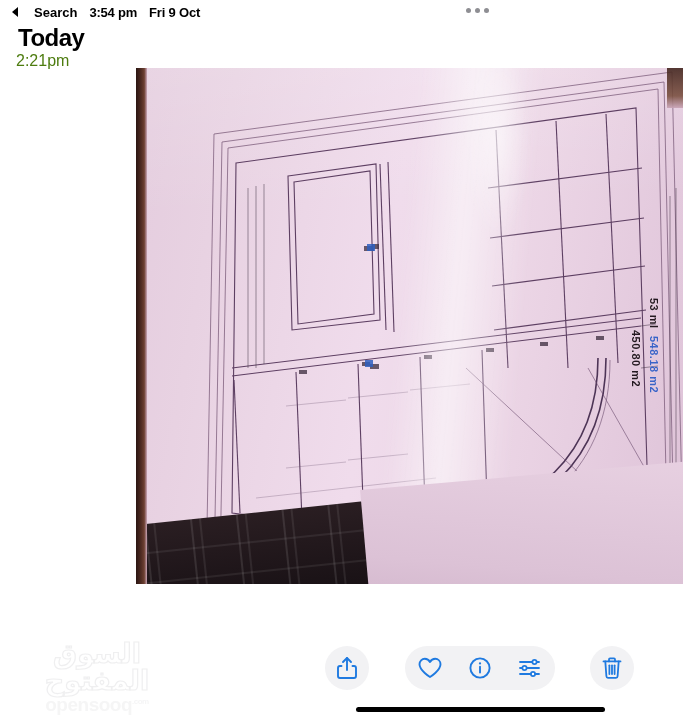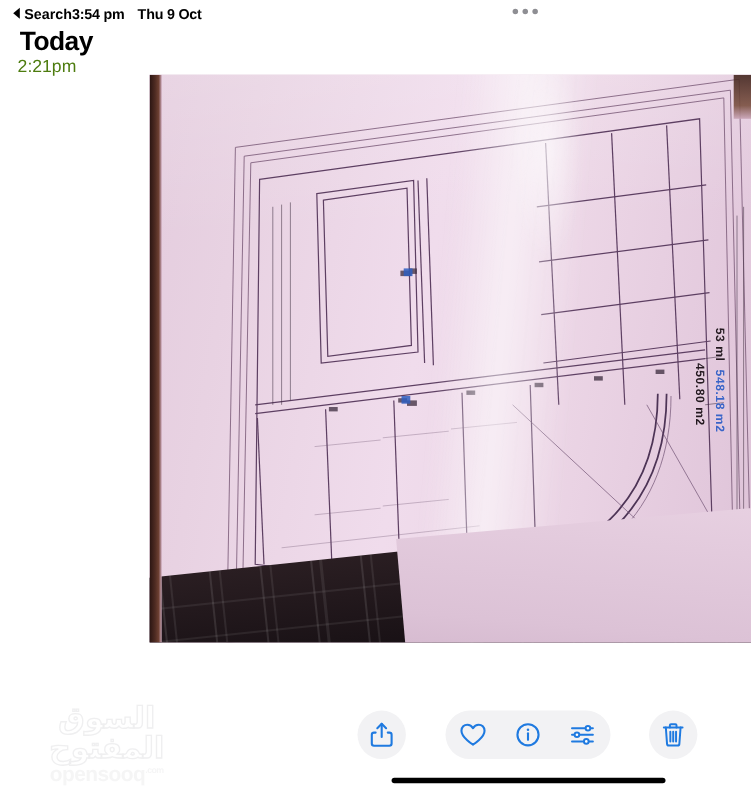--- a/index.html
+++ b/index.html
@@ -10,31 +10,31 @@
     overflow:hidden;
     position:relative;
     -webkit-font-smoothing:antialiased;
   }
   
   .statusbar{
     position:absolute;left:0;top:0;width:683px;height:24px;
     display:flex;align-items:center;
   }
   .back-chip{
-    display:flex;align-items:center;gap:4px;
+    display:flex;align-items:center;gap:16px;
     margin-left:12px;font-size:13px;font-weight:bold;color:#000;
   }
   .back-tri{
     width:0;height:0;
     border-top:5px solid transparent;
     border-bottom:5px solid transparent;
     border-right:6px solid #000;
     display:inline-block;
   }
-  .sb-time{margin-left:0;font-size:13px;font-weight:bold;color:#000;letter-spacing:-0.2px;}
+  .sb-time{margin-left:12px;font-size:13px;font-weight:bold;color:#000;letter-spacing:-0.2px;}
   .sb-date{margin-left:12px;font-size:13px;font-weight:bold;color:#000;letter-spacing:-0.2px;}
   .sb-dots{
     position:absolute;left:466px;top:8px;
     display:flex;gap:4px;align-items:center;
   }
   .sb-dots i{width:5px;height:5px;border-radius:50%;background:#8e8e93;display:block;}
 
   
   .title{
     position:absolute;left:18px;top:24px;
@@ -146,21 +146,21 @@
 </style>
 </head>
 <body>
 
 <div class="statusbar">
   <div class="back-chip">
     <span class="back-tri"></span>
     <span>Search</span>
   </div>
   <span class="sb-time">3:54 pm</span>
-  <span class="sb-date">Thu 9 Oct</span>
+  <span class="sb-date">Fri 9 Oct</span>
 </div>
 <div class="sb-dots">
   <i></i>
   <i></i>
   <i></i>
 </div>
 
 <div class="title">Today</div>
 <div class="subtime">2:21pm</div>
 

